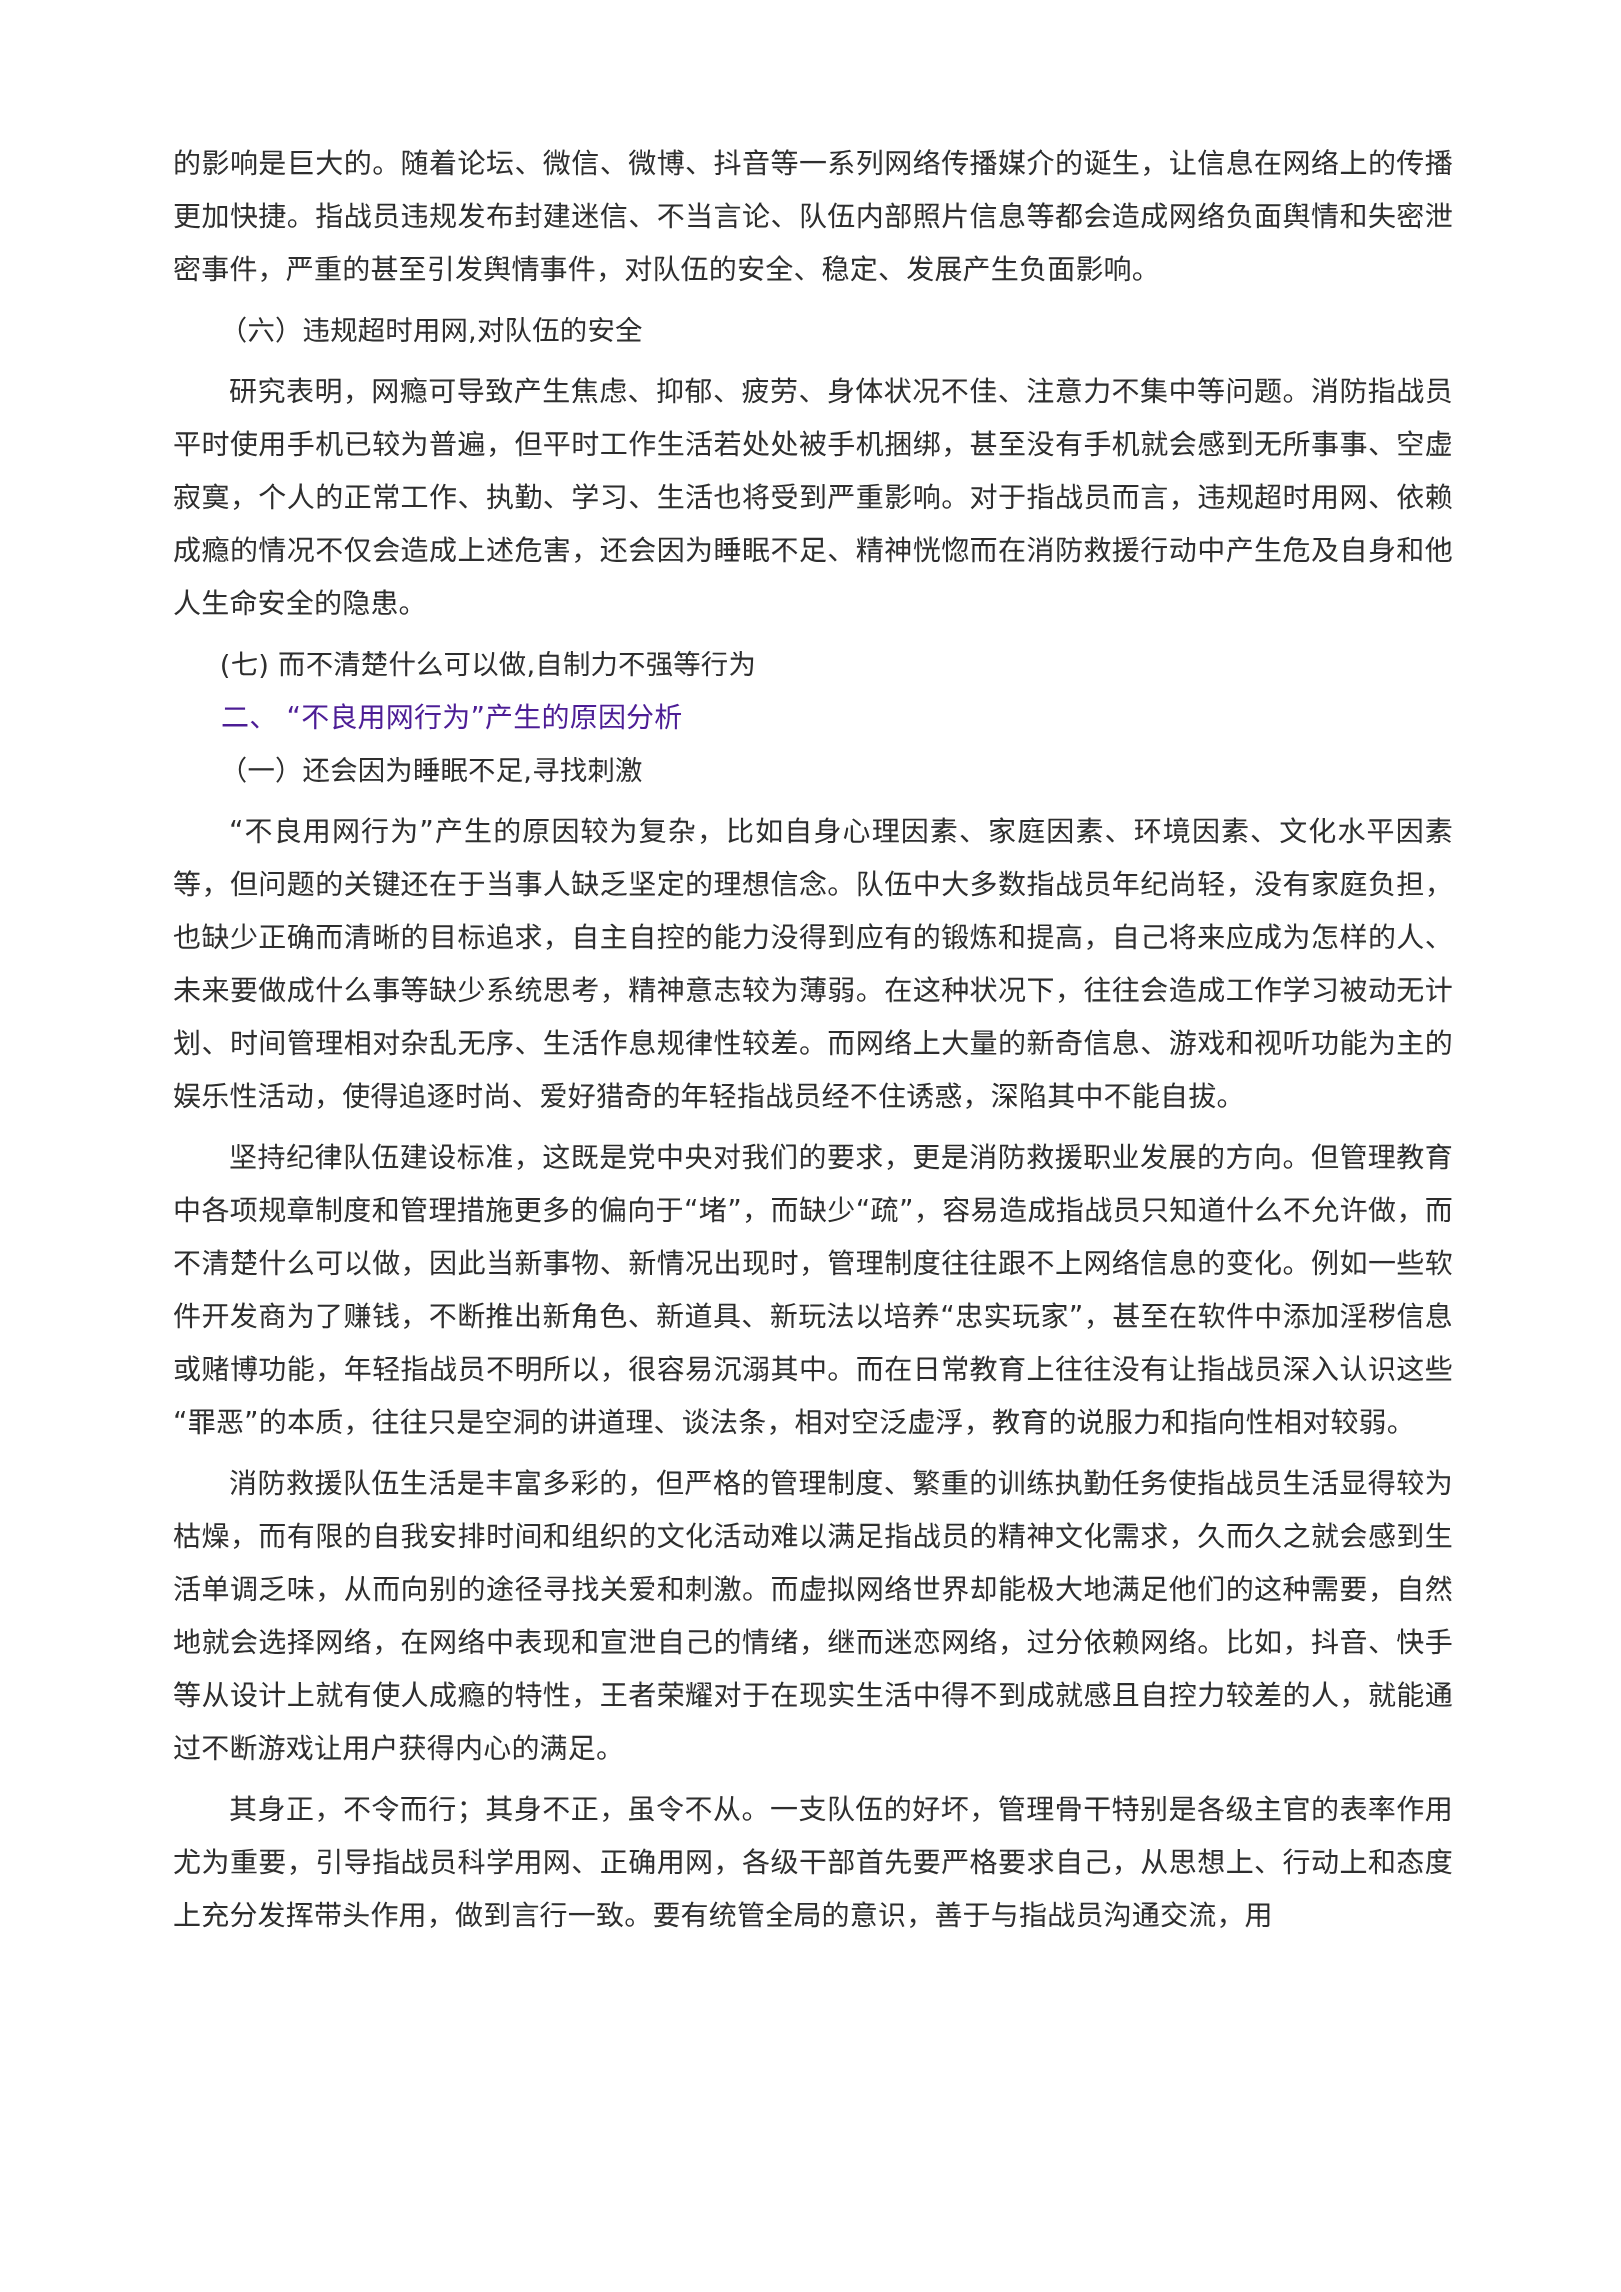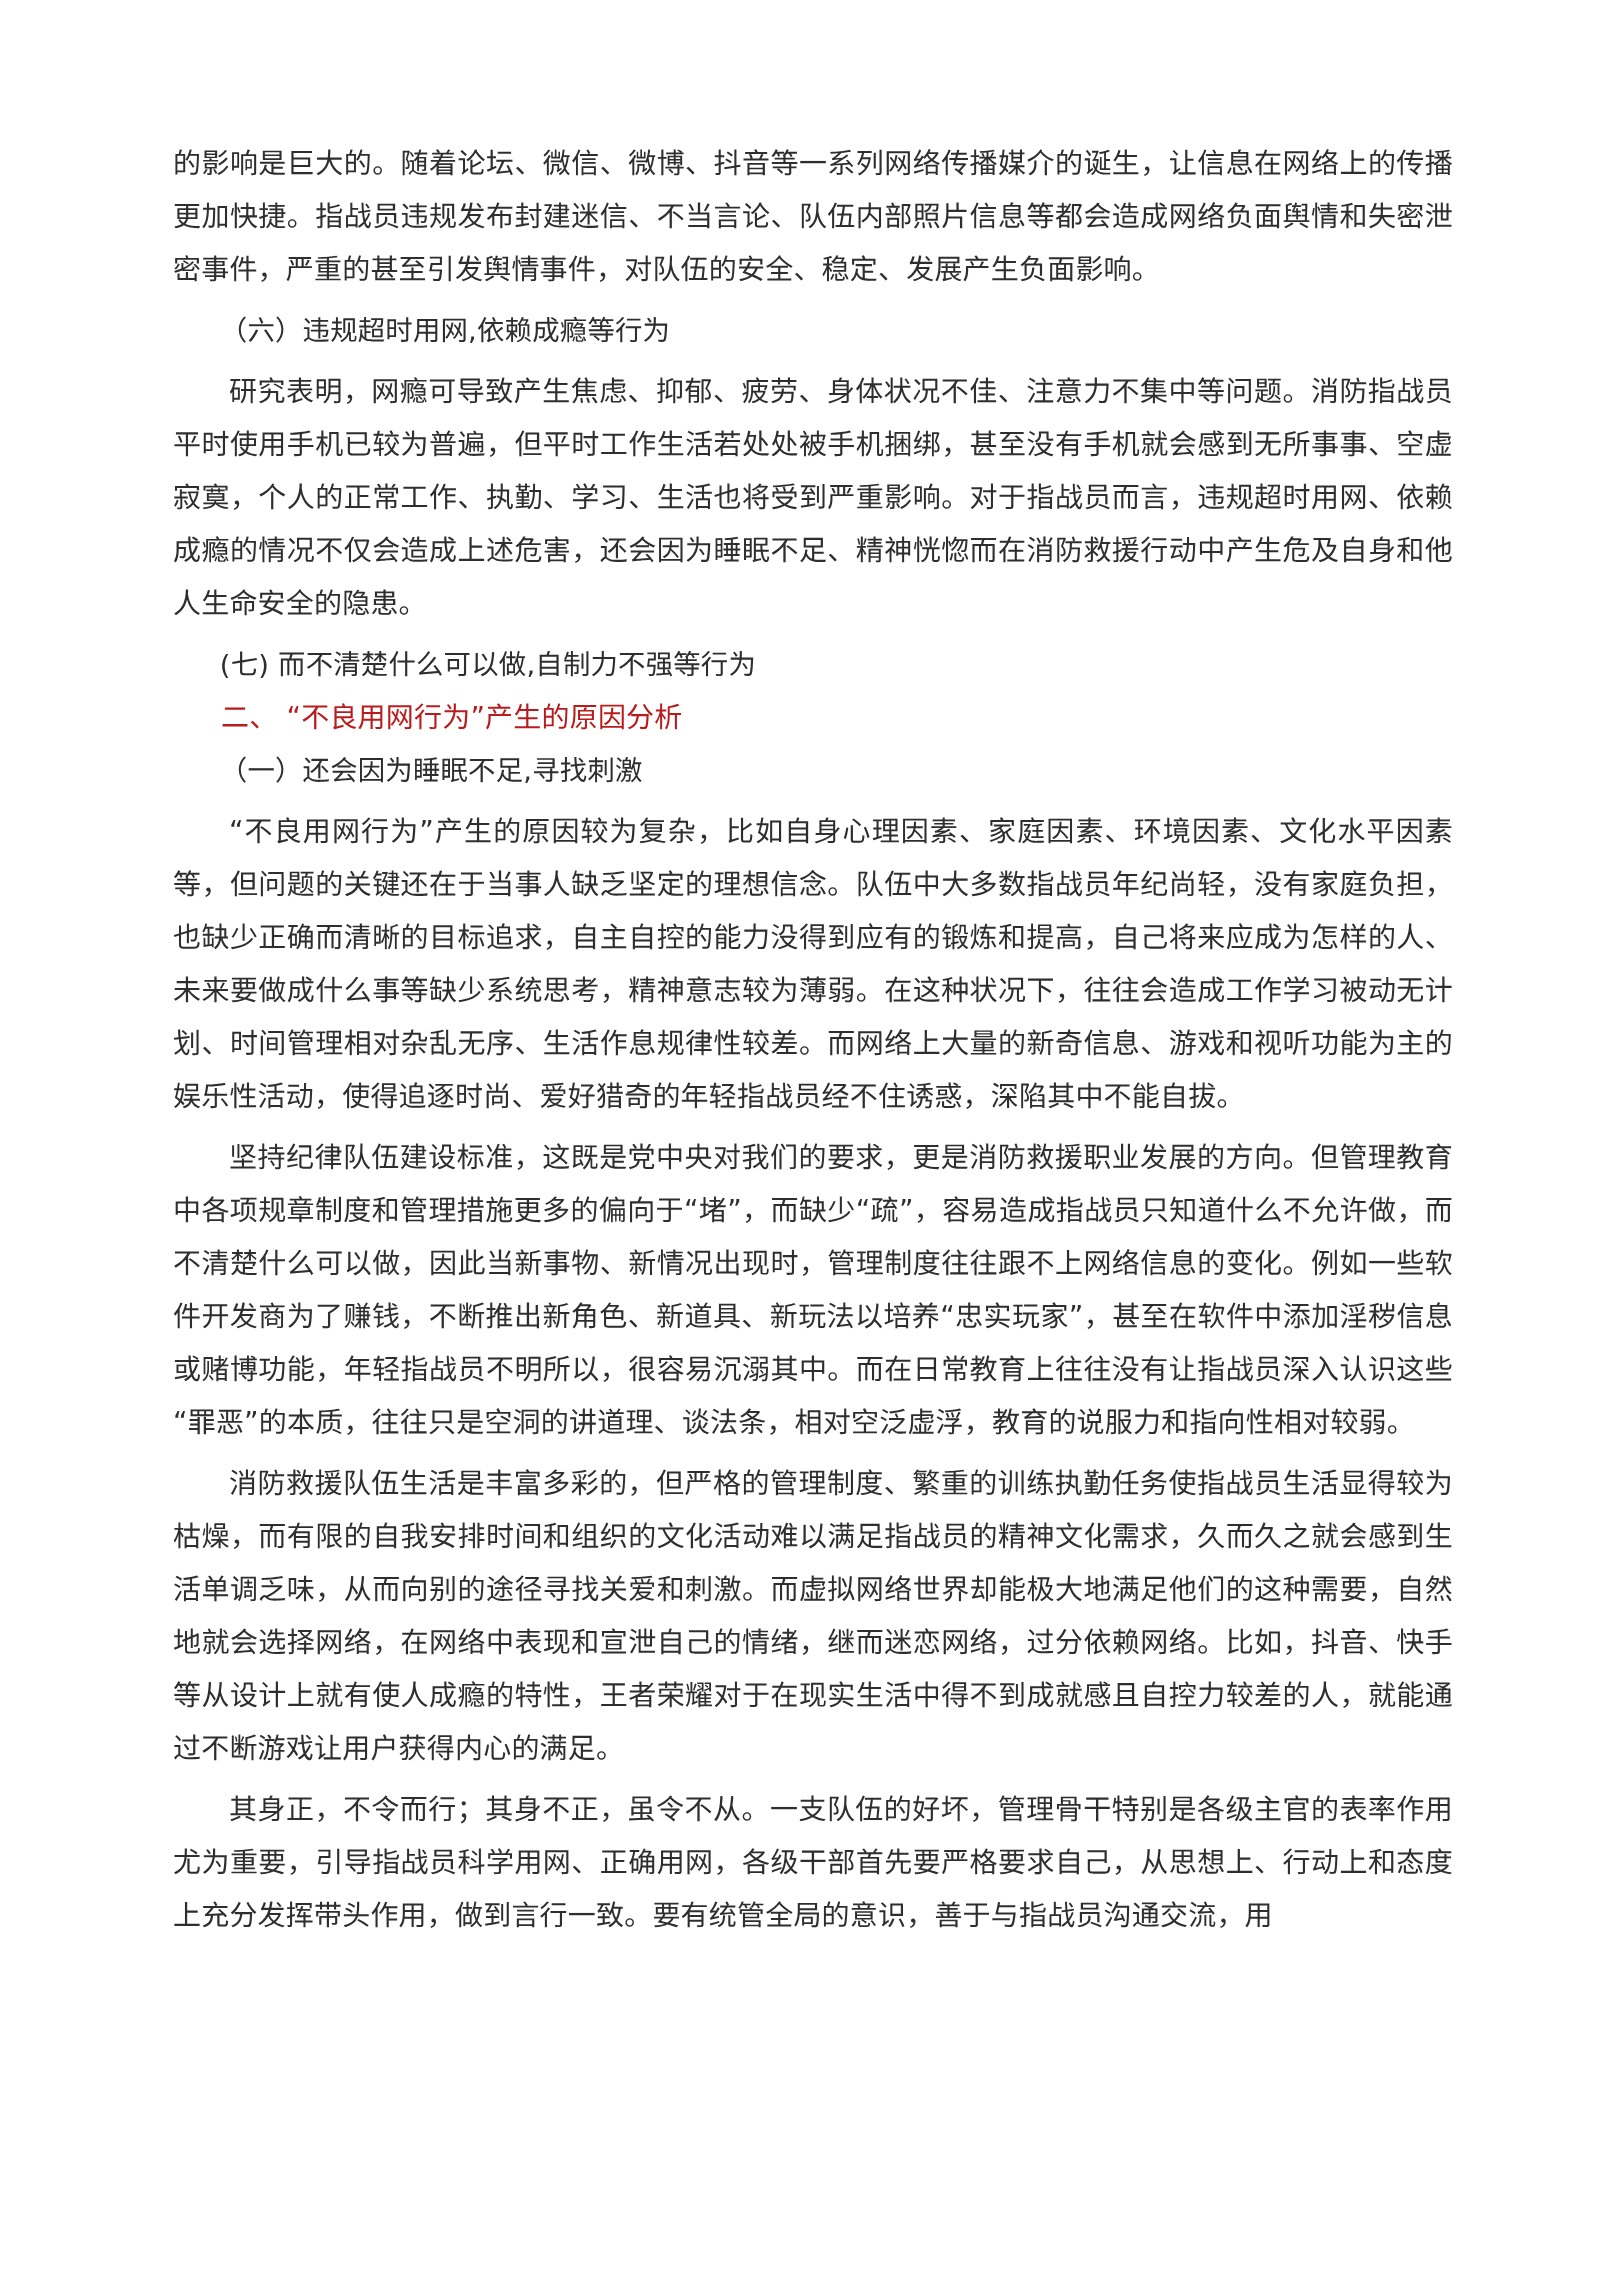--- a/index.html
+++ b/index.html
@@ -56,32 +56,32 @@
     color: #2e2e2e;
   }
   
   .heading-main {
     margin: 0;
     font-size: 28px;
     line-height: 53px;
     text-indent: 2em;
     text-align: left;
     letter-spacing: 0.2px;
-    color: #b91c1c;
+    color: #4c1d95;
   }
 </style>
 </head>
 <body>
 
 <div class="page">
   <div class="page-body">
 
     <p class="para no-indent">的影响是巨大的。随着论坛、微信、微博、抖音等一系列网络传播媒介的诞生，让信息在网络上的传播更加快捷。指战员违规发布封建迷信、不当言论、队伍内部照片信息等都会造成网络负面舆情和失密泄密事件，严重的甚至引发舆情事件，对队伍的安全、稳定、发展产生负面影响。</p>
 
-    <p class="heading-sub">（六）违规超时用网,依赖成瘾等行为</p>
+    <p class="heading-sub">（六）违规超时用网,对队伍的安全</p>
 
     <p class="para">研究表明，网瘾可导致产生焦虑、抑郁、疲劳、身体状况不佳、注意力不集中等问题。消防指战员平时使用手机已较为普遍，但平时工作生活若处处被手机捆绑，甚至没有手机就会感到无所事事、空虚寂寞，个人的正常工作、执勤、学习、生活也将受到严重影响。对于指战员而言，违规超时用网、依赖成瘾的情况不仅会造成上述危害，还会因为睡眠不足、精神恍惚而在消防救援行动中产生危及自身和他人生命安全的隐患。</p>
 
     <p class="heading-sub">(七) 而不清楚什么可以做,自制力不强等行为</p>
 
 
     <p class="heading-main">二、 “不良用网行为”产生的原因分析</p>
 
     <p class="heading-sub">（一）还会因为睡眠不足,寻找刺激</p>
 

